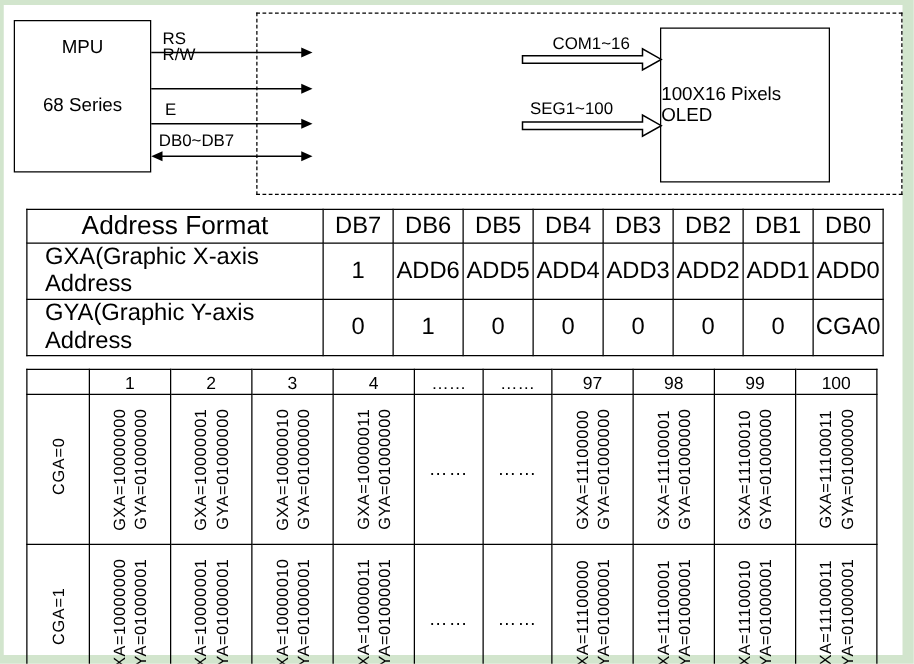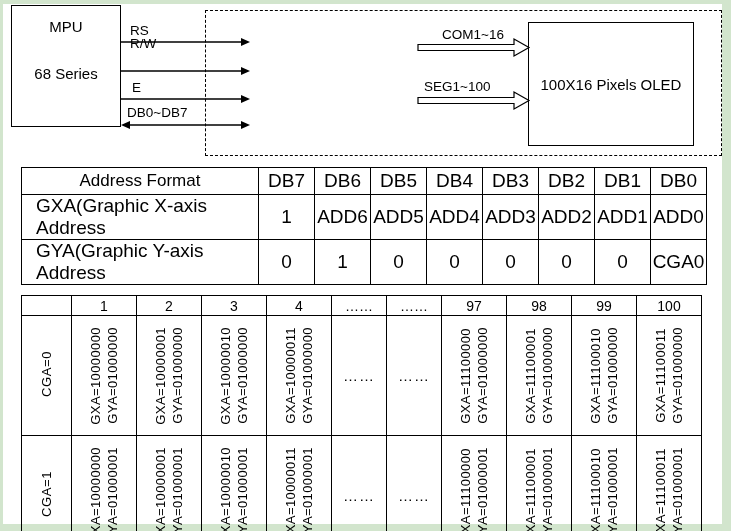--- a/index.html
+++ b/index.html
@@ -19,23 +19,23 @@
   .diagram{position:relative;width:100%;height:158px;}
   .dashed-region{
     position:absolute;left:202px;top:6px;width:517px;height:146px;
     border:1px dashed #000;box-sizing:border-box;
   }
   .box{
     position:absolute;background:#fff;border:1.5px solid #000;
     box-sizing:border-box;display:flex;flex-direction:column;align-items:center;
     font-size:15px;
   }
-  .mpu{left:8px;top:1px;width:110px;height:122px;padding-top:12px;gap:30px;}
+  .mpu{left:8px;top:12px;width:110px;height:122px;padding-top:12px;gap:30px;}
   .ctrl{left:247px;top:22px;width:165px;height:118px;padding-top:22px;gap:22px;}
-  .oled{left:525px;top:18px;width:166px;height:124px;justify-content:center;}
+  .oled{left:525px;top:18px;width:136px;height:124px;justify-content:center;}
   .lab{position:absolute;font-size:13.5px;}
   .lab-rs{left:127px;top:19px;}
   .lab-rw{left:127px;top:32px;}
   .lab-e{left:129px;top:76px;}
   .lab-db{left:124px;top:101px;}
   .lab-com{left:439px;top:23px;}
   .lab-seg{left:421px;top:75px;}
   .wires{position:absolute;left:0;top:0;pointer-events:none;}
   .wires line{stroke:#000;stroke-width:1.3;}
   .wires polygon{fill:#000;}
@@ -46,21 +46,21 @@
     border-collapse:collapse;table-layout:fixed;
     margin:5px 0 0 18px;
   }
   .addr-table td{
     border:1.4px solid #000;height:26px;padding:0;
     text-align:center;font-size:19px;
   }
   .addr-table td.rowlab-h{
     text-align:left;padding-left:14px;
   }
-  .addr-table td.af-head{text-align:center;font-size:17px;}
+  .addr-table td.af-head{text-align:center;font-size:21px;}
 
   
   .map-table{
     border-collapse:collapse;table-layout:fixed;
     margin:10px 0 0 18px;
   }
   .map-table td{
     border:1.4px solid #000;padding:0;text-align:center;vertical-align:middle;
   }
   .map-table tr.mt-head td{height:19px;font-size:14px;}

